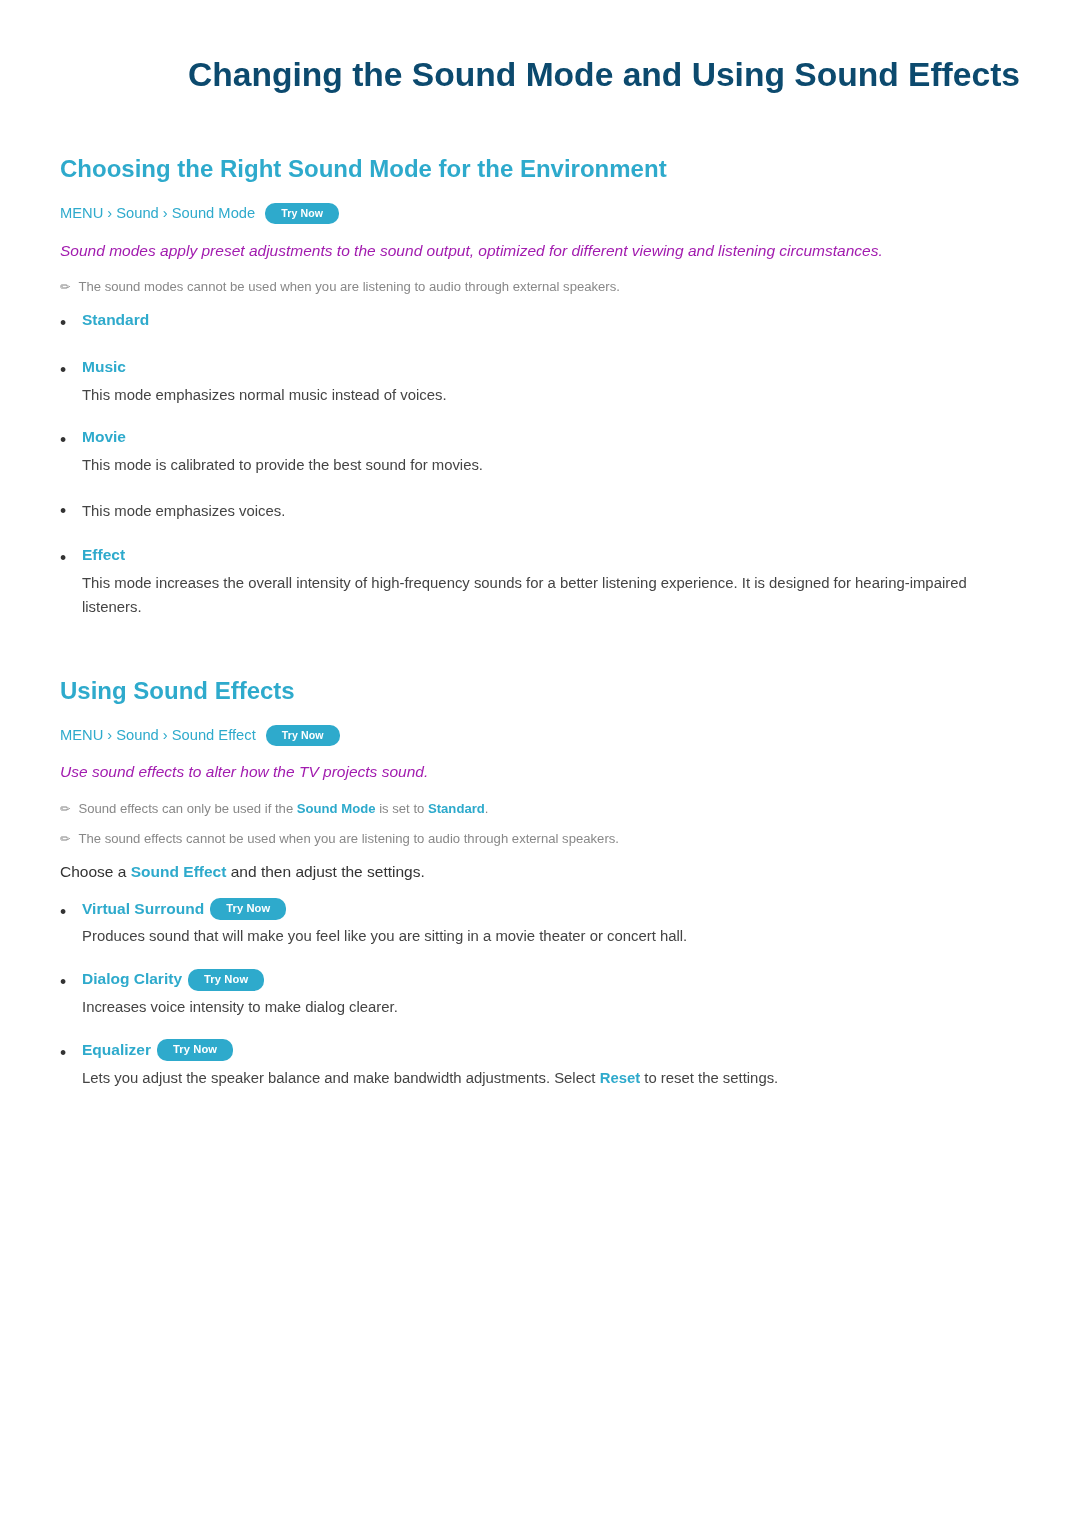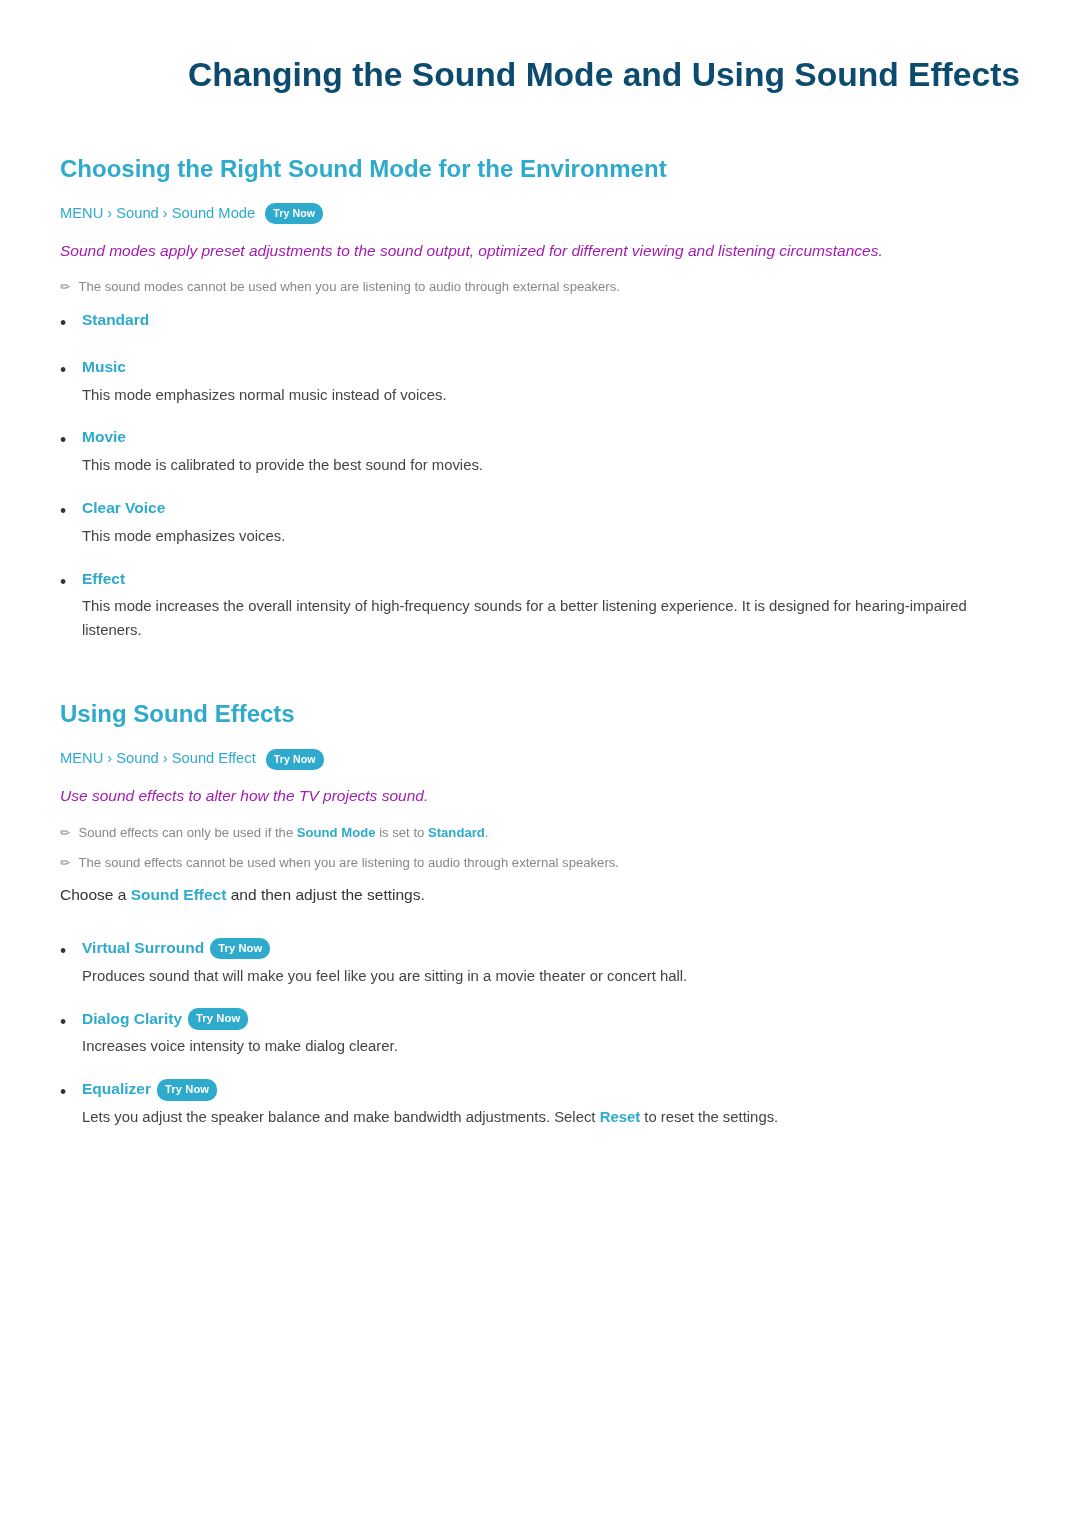--- a/index.html
+++ b/index.html
@@ -51,21 +51,21 @@
       color: #2eaacc;
       font-weight: 400;
     }
 
     .try-now-badge {
       display: inline-block;
       background: #2eaacc;
       color: #ffffff;
       font-size: 0.72em;
       font-weight: 600;
-      padding: 2px 8px;
+      padding: 2px 16px;
       border-radius: 10px;
       margin-left: 6px;
       vertical-align: middle;
       letter-spacing: 0.01em;
     }
 
     .body-text {
       font-size: 0.97em;
       color: #a21caf;
       margin-bottom: 14px;
@@ -125,21 +125,21 @@
     .bullet-desc {
       font-size: 0.93em;
       color: #444444;
       margin-top: 4px;
       line-height: 1.6;
     }
 
     .choose-text {
       font-size: 0.97em;
       color: #333333;
-      margin-bottom: 28px;
+      margin-bottom: 12px;
       margin-top: 4px;
     }
   </style>
 </head>
 <body>
 
 <h1>Changing the Sound Mode and Using Sound Effects</h1>
 
 <div id="sections-container">
     <div class="section">
@@ -180,23 +180,20 @@
           <div class="bullet-content">
             <div class="bullet-label">
               <span>Movie</span>
             </div>
             <div class="bullet-desc">This mode is calibrated to provide the best sound for movies.</div>
           </div>
         </li>
         <li>
           <span class="bullet-dot">•</span>
           <div class="bullet-content">
-            <div class="bullet-label">
-              <span>Clear Voice</span>
-            </div>
             <div class="bullet-desc">This mode emphasizes voices.</div>
           </div>
         </li>
         <li>
           <span class="bullet-dot">•</span>
           <div class="bullet-content">
             <div class="bullet-label">
               <span>Effect</span>
             </div>
             <div class="bullet-desc">This mode increases the overall intensity of high-frequency sounds for a better listening experience. It is designed for hearing-impaired listeners.</div>

